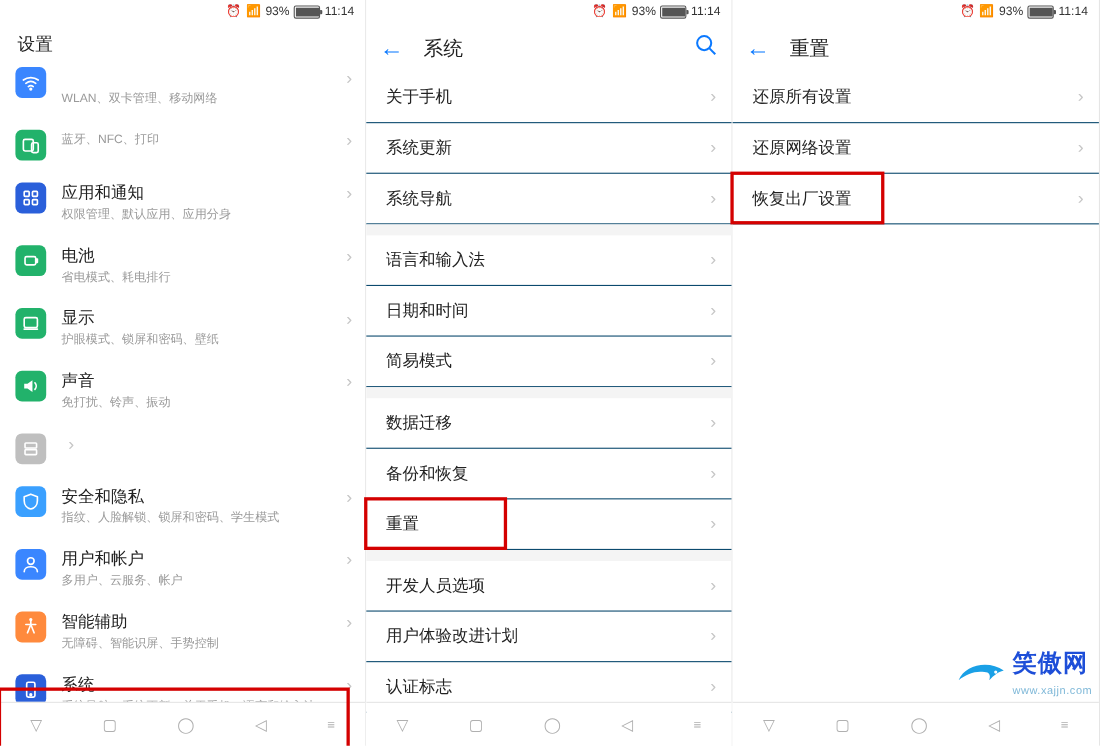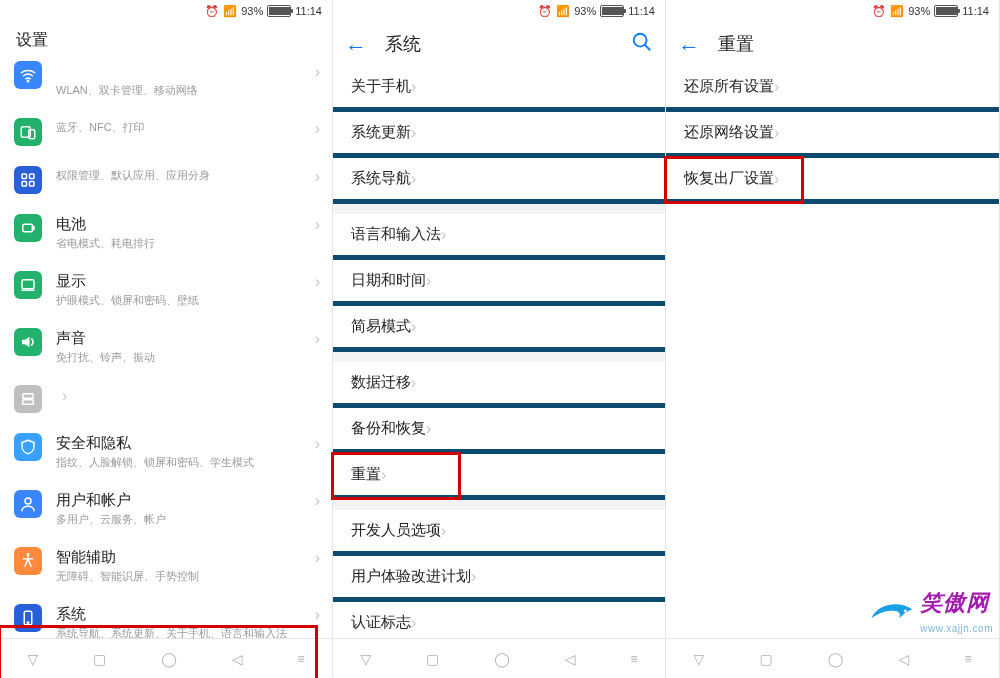--- a/index.html
+++ b/index.html
@@ -29,37 +29,37 @@
   .list1 { }
   .row1 { display: flex; align-items: flex-start; padding: 10px 12px 10px 14px; }
   .row1 .icon { width: 28px; height: 28px; border-radius: 6px; margin-right: 14px; flex: 0 0 auto; display:flex; align-items:center; justify-content:center; }
   .row1 .icon svg { width: 18px; height: 18px; }
   .row1 .txts { flex: 1; min-width: 0; }
   .row1 .t1 { font-size: 15px; color: #222; line-height: 20px; }
   .row1 .t2 { font-size: 11px; color: #9a9a9a; margin-top: 2px; line-height: 15px; }
   .row1 .chev { color: #c6c6c6; font-size: 16px; margin-left: 6px; margin-top: 2px; }
 
   
-  .row2 { display: flex; align-items: center; height: 46px; padding: 0 14px 0 18px; border-bottom: 5px solid #0c4a6e; font-size: 15px; color: #222; }
+  .row2 { display: flex; align-items: center; justify-content: space-between; height: 46px; padding: 0 14px 0 18px; border-bottom: 1px solid #0c4a6e; font-size: 15px; color: #222; }
   .row2 .chev { color: #c6c6c6; font-size: 16px; }
   .gap2 { height: 10px; background: #f4f4f4; }
 
   
   .hl { position: absolute; border: 3px solid #d40000; pointer-events: none; }
 
   
   .navbar { position: absolute; left: 0; right: 0; bottom: 0; height: 40px; border-top: 1px solid #e5e5e5; display: flex; align-items: center; justify-content: space-around; color: #b0b0b0; background:#fff; }
   .navbar .nb { font-size: 14px; }
   .navbar .nb.sm { font-size: 12px; }
 
   
   .wm { position: absolute; right: 6px; bottom: 44px; display: flex; align-items: center; gap: 6px; }
   .wm .shark svg { width: 44px; height: 30px; }
   .wm .txts { display:flex; flex-direction:column; line-height:1; }
-  .wm .cn { font-size: 22px; font-weight: 700; color: #a21caf; font-style: italic; letter-spacing: 1px; }
+  .wm .cn { font-size: 22px; font-weight: 700; color: #1d4ed8; letter-spacing: 1px; }
   .wm .en { font-size: 10px; color: #7fb8d8; letter-spacing: 0.5px; margin-top: 10px; }
 
   
   .bg-blue    { background:#3a86ff; }
   .bg-green   { background:#22b26b; }
   .bg-grey    { background:#bfbfbf; }
   .bg-shield  { background:#3aa0ff; }
   .bg-orange  { background:#ff8a3d; }
   .bg-deepblue{ background:#2a5fda; }
   .bg-darkblue{ background:#2a5fda; }
@@ -111,20 +111,21 @@
         <div class="row1">
           <span class="icon bg-darkblue">
             <svg viewBox="0 0 24 24" fill="none" stroke="#fff" stroke-width="2" stroke-linecap="round" stroke-linejoin="round">
               <rect x="4" y="4" width="6" height="6" rx="1"></rect>
               <rect x="14" y="4" width="6" height="6" rx="1"></rect>
               <rect x="4" y="14" width="6" height="6" rx="1"></rect>
               <rect x="14" y="14" width="6" height="6" rx="1"></rect>
             </svg>
           </span>
           <span class="txts">
+            <div class="t1">应用和通知</div>
             <div class="t2">权限管理、默认应用、应用分身</div>
           </span>
           <span class="chev">›</span>
         </div>
         <div class="row1">
           <span class="icon bg-green">
             <svg viewBox="0 0 24 24" fill="none" stroke="#fff" stroke-width="2" stroke-linecap="round" stroke-linejoin="round">
               <rect x="5" y="7" width="13" height="10" rx="2"></rect>
               <rect x="18" y="10" width="2" height="4" fill="#fff"></rect>
             </svg>

